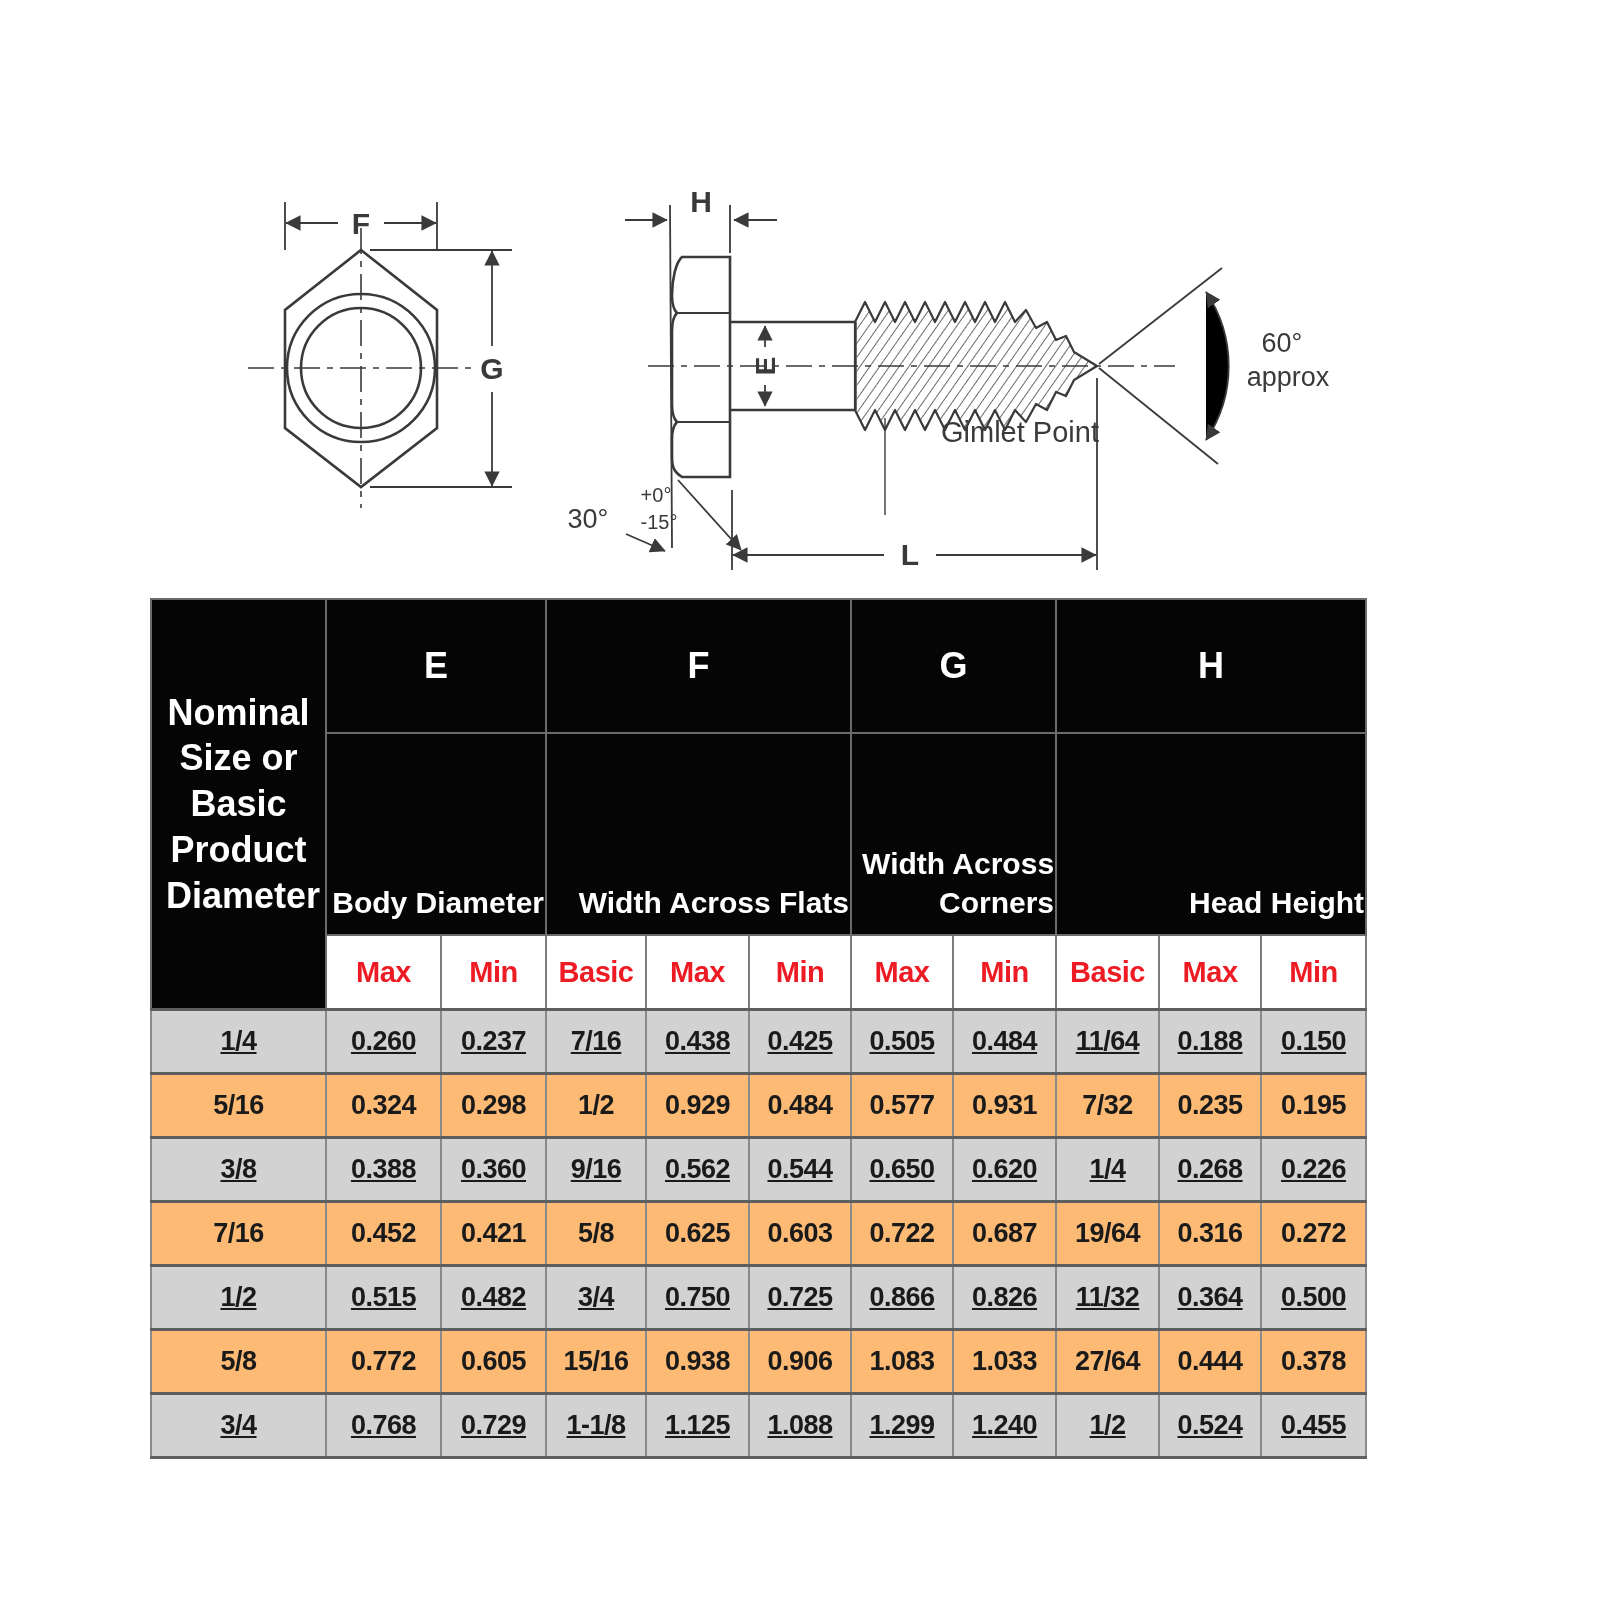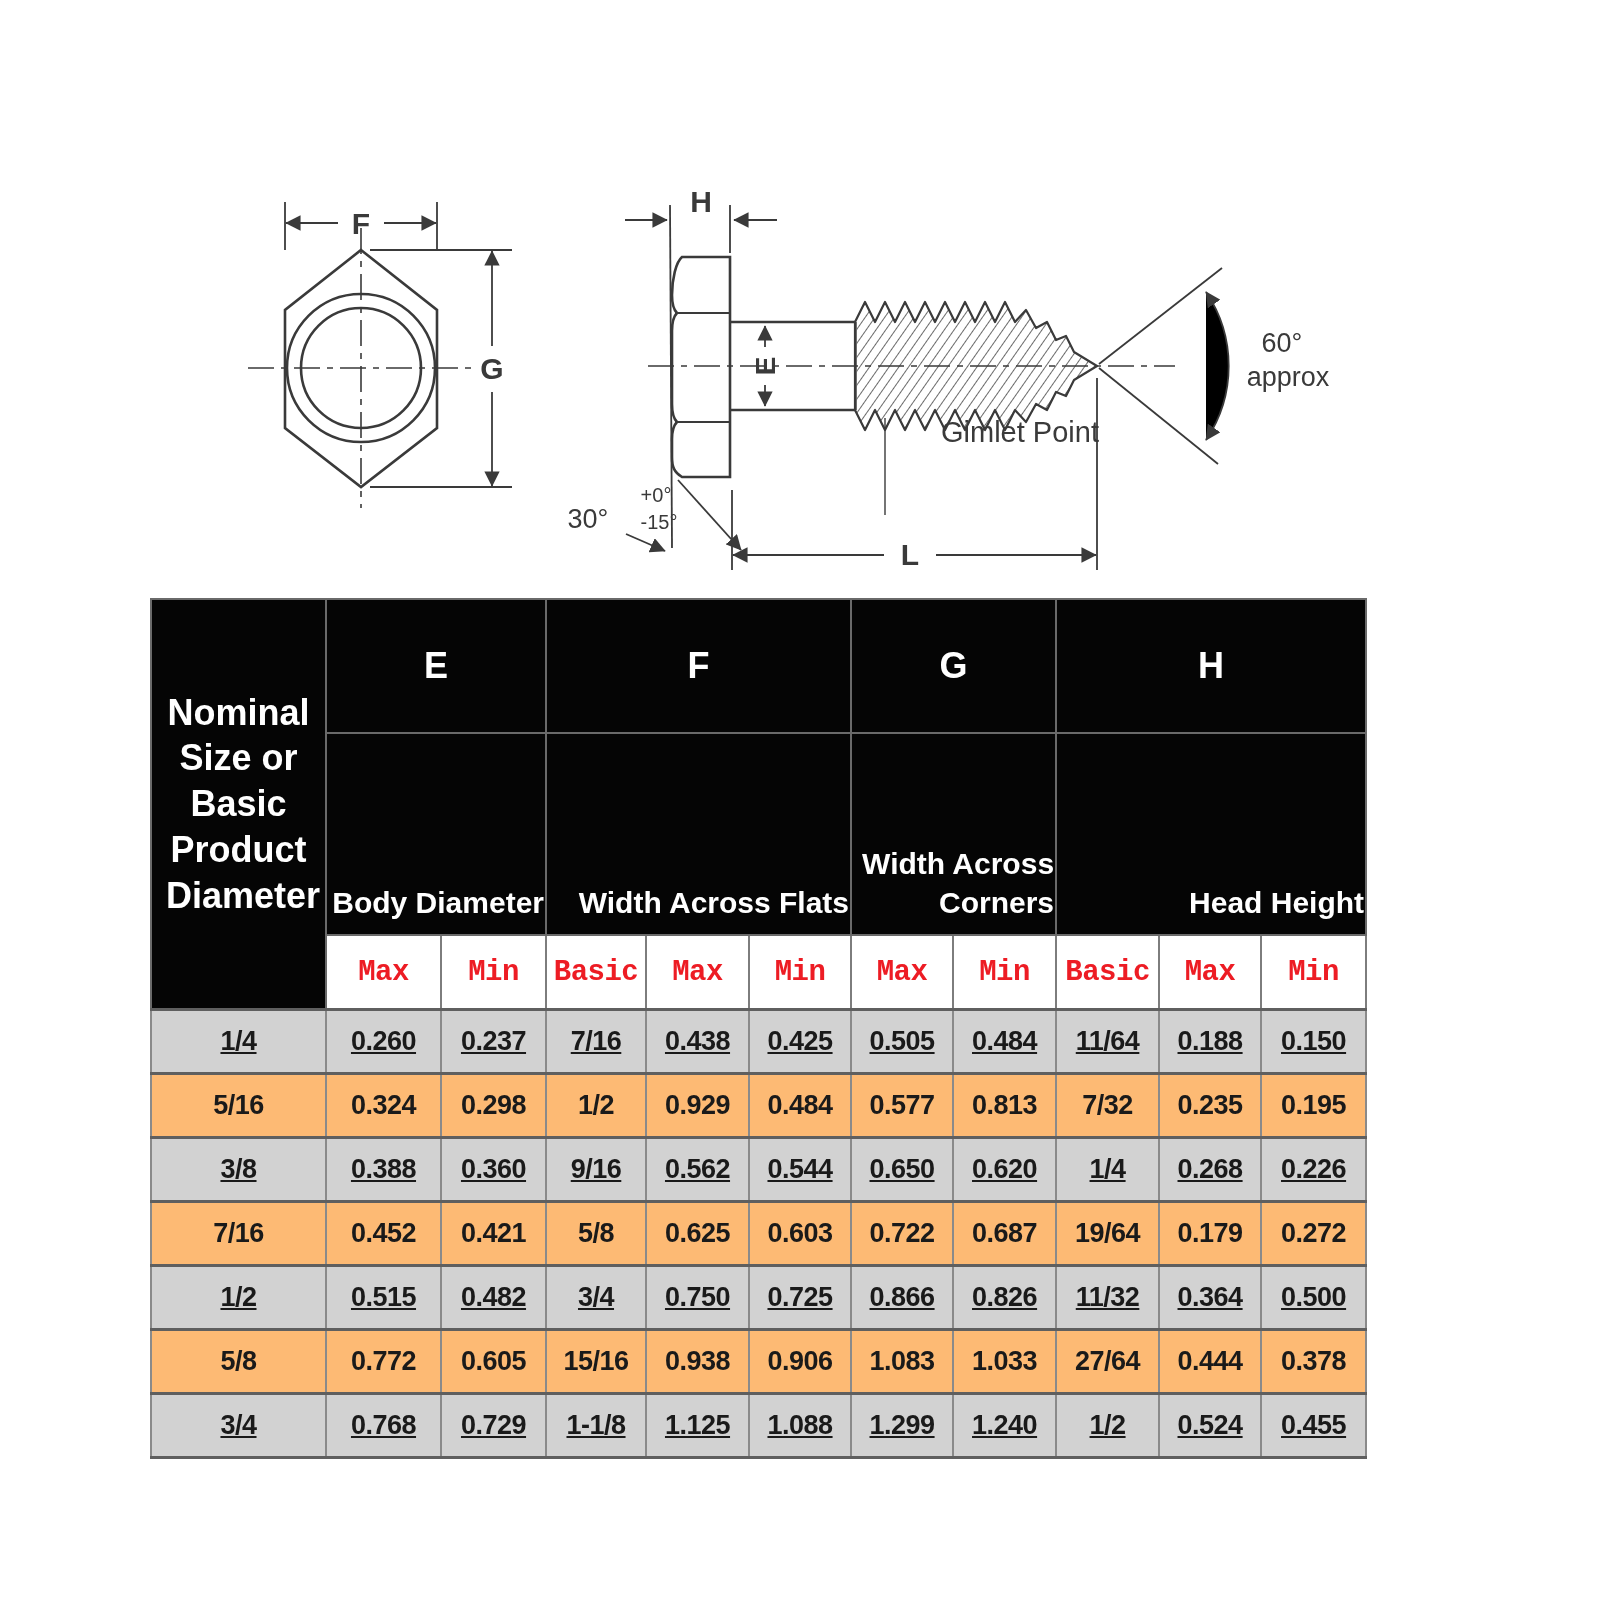--- a/index.html
+++ b/index.html
@@ -10,21 +10,21 @@
   .drawing svg{display:block;}
   
   .spec-table{position:absolute;left:150px;top:598px;}
   table{border-collapse:collapse;table-layout:fixed;width:1215px;}
   td{border:2px solid #7d7d7d;text-align:center;vertical-align:middle;
      font-weight:700;overflow:hidden;}
   .blk{background:#050505;color:#ffffff;border-color:#6a6a6a;}
   .c1head{font-size:30px;line-height:1.27;padding:15px 14px;}
   tr.h1 td{height:130px;font-size:36px;}
   tr.h2 td{height:187px;vertical-align:bottom;padding-bottom:12px;font-size:30px;line-height:1.3;text-align:right;}
-  tr.h3 td{height:70px;font-family:Liberation Mono, monospace;}
+  tr.h3 td{height:70px;}
   .red{color:#ed1c24;background:#ffffff;font-size:29px;letter-spacing:-0.5px;}
   tr.dr td{height:59px;font-size:27px;letter-spacing:-0.5px;color:#1a1a1a;
            border-left:2px solid #8a8a8a;border-right:2px solid #8a8a8a;
            border-top:3px solid #5f5f5f;border-bottom:3px solid #5f5f5f;}
   tr.odd td{background:#d2d2d2;text-decoration:underline;}
   tr.even td{background:#fdba74;}
 </style>
 </head>
 <body>
 
@@ -190,21 +190,21 @@
         <td>0.150</td>
       </tr>
       <tr class="dr even">
         <td>5/16</td>
         <td>0.324</td>
         <td>0.298</td>
         <td>1/2</td>
         <td>0.929</td>
         <td>0.484</td>
         <td>0.577</td>
-        <td>0.813</td>
+        <td>0.931</td>
         <td>7/32</td>
         <td>0.235</td>
         <td>0.195</td>
       </tr>
       <tr class="dr odd">
         <td>3/8</td>
         <td>0.388</td>
         <td>0.360</td>
         <td>9/16</td>
         <td>0.562</td>
@@ -218,21 +218,21 @@
       <tr class="dr even">
         <td>7/16</td>
         <td>0.452</td>
         <td>0.421</td>
         <td>5/8</td>
         <td>0.625</td>
         <td>0.603</td>
         <td>0.722</td>
         <td>0.687</td>
         <td>19/64</td>
-        <td>0.179</td>
+        <td>0.316</td>
         <td>0.272</td>
       </tr>
       <tr class="dr odd">
         <td>1/2</td>
         <td>0.515</td>
         <td>0.482</td>
         <td>3/4</td>
         <td>0.750</td>
         <td>0.725</td>
         <td>0.866</td>

